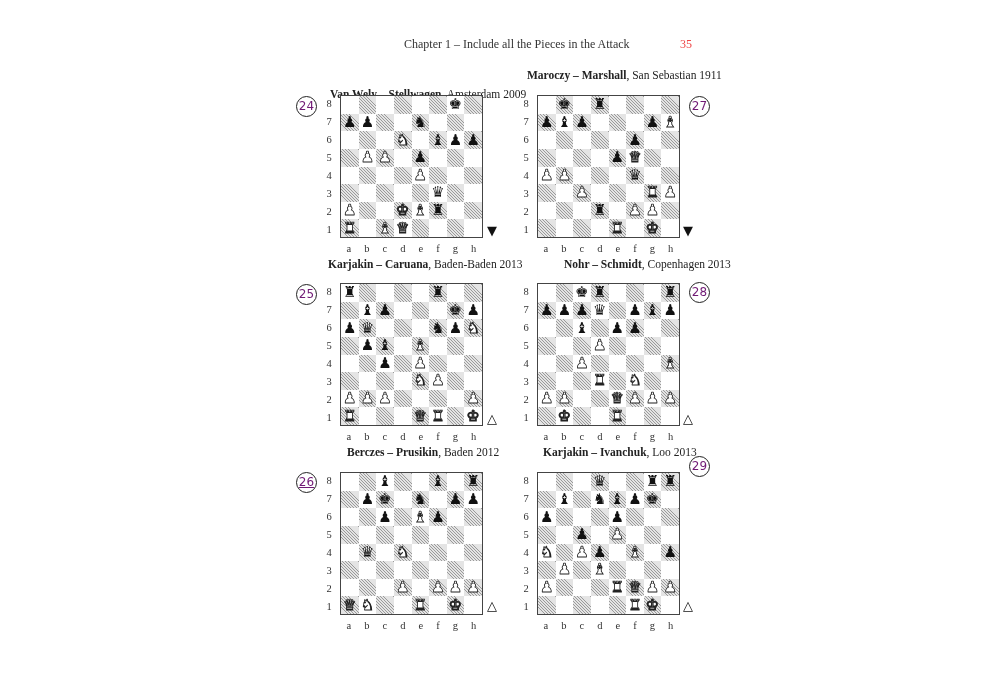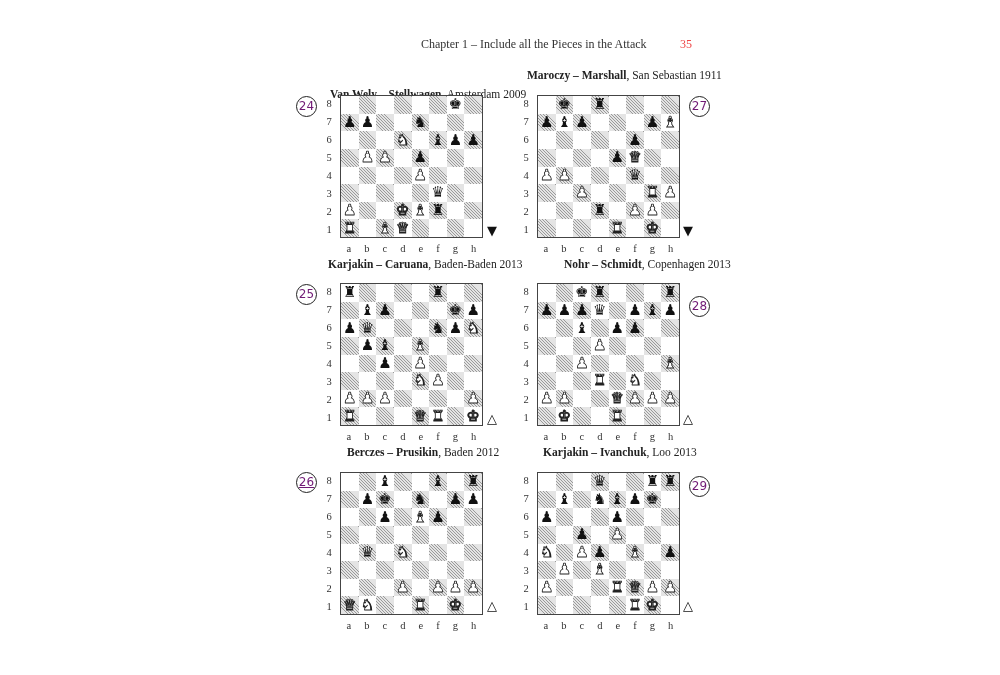--- a/index.html
+++ b/index.html
@@ -1,18 +1,18 @@
 <!DOCTYPE html>
 <html><head>
 <meta charset="utf-8">
 <style>
   html, body { margin: 0; padding: 0; background: #ffffff; }
   body { width: 1000px; height: 675px; position: relative; overflow: hidden;
          font-family: "Liberation Serif", "DejaVu Serif", serif; color: #222; }
-  .running-head { position: absolute; top: 37px; left: 421px; font-size: 12px; color: #333; }
+  .running-head { position: absolute; top: 37px; left: 404px; font-size: 12px; color: #333; }
   .page-num { position: absolute; top: 37px; left: 680px; font-size: 12px; color: #ef4444; }
   .caption { position: absolute; font-size: 11.5px; white-space: nowrap; color: #222; }
   .caption b { font-weight: bold; }
   .board-wrap { position: absolute; width: 144px; height: 144px; }
   .board { position: absolute; left: 0; top: 0; width: 143px; height: 143px;
            border: 1px solid #444; box-sizing: border-box;
            display: grid; grid-template-columns: repeat(8, 1fr); grid-template-rows: repeat(8, 1fr); }
   .sq { position: relative; display: flex; align-items: center; justify-content: center;
         font-family: "DejaVu Sans", sans-serif; font-size: 15px; line-height: 1; }
   .sq.dark { background-color: #fff;
@@ -440,21 +440,21 @@
       <span>d</span>
       <span>e</span>
       <span>f</span>
       <span>g</span>
       <span>h</span>
     </div>
   </div>
 <div class="turn" style="left:487px;top:412px;">△</div>
 
 <div class="caption" style="left:535px;top:258px;margin-left:29px;"><b>Nohr</b><b> – </b><b>Schmidt</b><span>, Copenhagen 2013</span></div>
-<div class="diag-num" style="left:689px;top:296px;">28</div>
+<div class="diag-num" style="left:689px;top:282px;">28</div>
 <div class="board-wrap" style="left:537px;top:283px;">
     <div class="board">
       <div class="sq light"></div>
       <div class="sq dark"></div>
       <div class="sq light">
         <span class="pc b">♚</span>
       </div>
       <div class="sq dark">
         <span class="pc b">♜</span>
       </div>
@@ -718,21 +718,21 @@
       <span>d</span>
       <span>e</span>
       <span>f</span>
       <span>g</span>
       <span>h</span>
     </div>
   </div>
 <div class="turn" style="left:487px;top:599px;">△</div>
 
 <div class="caption" style="left:543px;top:446px;"><b>Karjakin</b><b> – </b><b>Ivanchuk</b><span>, Loo 2013</span></div>
-<div class="diag-num" style="left:689px;top:476px;">29</div>
+<div class="diag-num" style="left:689px;top:456px;">29</div>
 <div class="board-wrap" style="left:537px;top:472px;">
     <div class="board">
       <div class="sq light"></div>
       <div class="sq dark"></div>
       <div class="sq light"></div>
       <div class="sq dark">
         <span class="pc b">♛</span>
       </div>
       <div class="sq light"></div>
       <div class="sq dark"></div>

